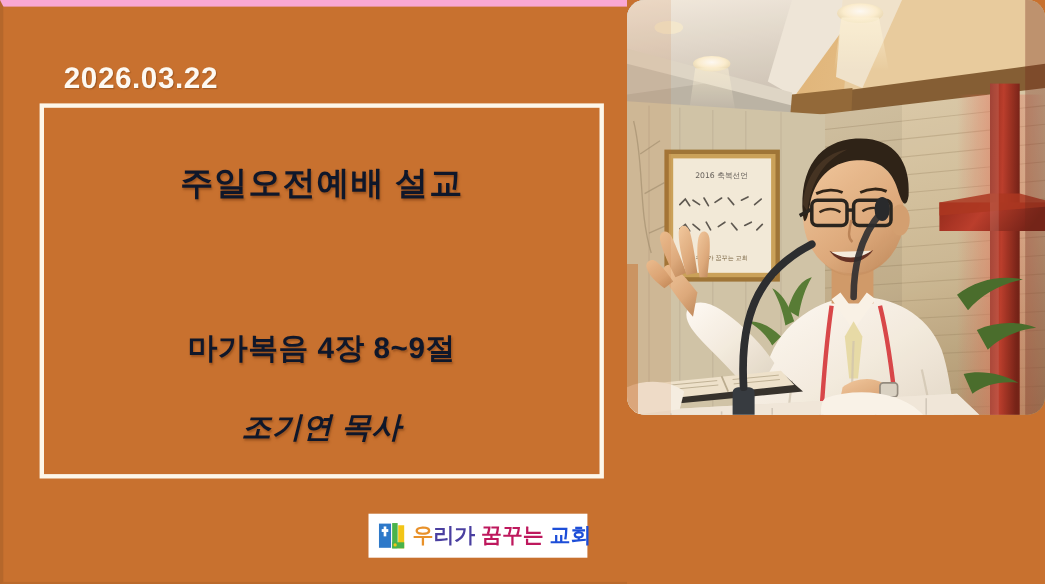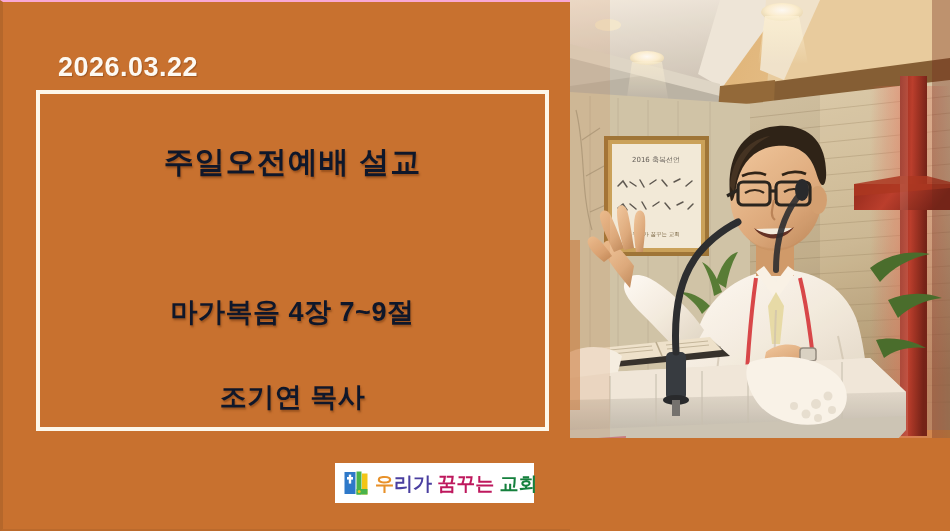--- a/index.html
+++ b/index.html
@@ -9,21 +9,21 @@
     overflow:hidden;
     font-family:"Liberation Sans","DejaVu Sans",sans-serif;
     background:#c8712f;
   }
 
   
   #left-panel{
     position:absolute;left:0;top:0;width:570px;height:531px;
     background:#c8712f;
     box-sizing:border-box;
-    border-top:2px solid #f9a8d4;
+    border-top:6px solid #f9a8d4;
     border-left:3px solid #b5672b;
     border-bottom:2px solid #bb6a2c;
   }
 
   #date-label{
     position:absolute;left:55px;top:50px;
     font-size:27px;font-weight:bold;color:#fdf9f2;
     letter-spacing:0.5px;
     text-shadow:1px 1px 1px rgba(110,55,15,.45);
     white-space:nowrap;
@@ -39,64 +39,64 @@
 
   .frame-line{
     position:absolute;left:0;width:100%;
     text-align:center;color:#0f172a;
     font-weight:bold;white-space:nowrap;
     text-shadow:1px 2px 2px rgba(105,50,12,.5);
   }
   #sermon-type{top:48px;font-size:30px;letter-spacing:1px;}
   #sermon-title{top:108px;font-size:37px;letter-spacing:0px;}
   #scripture{top:200px;font-size:27px;letter-spacing:0.5px;}
-  #preacher{top:285px;font-size:27px;letter-spacing:0.5px;}
+  #preacher{top:272px;font-size:27px;letter-spacing:0.5px;font-style:italic;}
 
   
   #logo-box{
     position:absolute;left:332px;top:461px;
     width:199px;height:40px;
     background:#ffffff;
     display:flex;align-items:center;
     padding-left:9px;box-sizing:border-box;
   }
   #logo-mark{
     width:24px;height:25px;flex:0 0 24px;margin-right:7px;
     position:relative;
   }
   #logo-text{
     font-size:19px;font-weight:bold;white-space:nowrap;
     letter-spacing:0px;line-height:1;
   }
   #logo-text .w1{color:#4a3fa0;}
   #logo-text .w1 .accent{color:#e8912a;}
   #logo-text .w2{color:#be185d;}
-  #logo-text .w3{color:#15803d;}
+  #logo-text .w3{color:#1d4ed8;}
 
   
   #photo{
-    position:absolute;left:570px;top:0;width:380px;height:438px;
-    overflow:hidden;background:#b99a6e;
+    position:absolute;left:570px;top:0;width:380px;height:377px;
+    overflow:hidden;background:#b99a6e;border-radius:16px;
   }
   #photo svg{display:block;width:380px;height:531px;}
 </style>
 </head>
 <body>
 
 <div id="slide">
 
   <div id="left-panel">
 
     <div id="date-label">2026.03.22</div>
 
     <div id="title-frame">
       <div class="frame-line" id="sermon-type">주일오전예배 설교</div>
 
 
-      <div class="frame-line" id="scripture">마가복음 4장 7~9절</div>
+      <div class="frame-line" id="scripture">마가복음 4장 8~9절</div>
 
       <div class="frame-line" id="preacher">조기연 목사</div>
     </div>
 
     <div id="logo-box">
       <div id="logo-mark">
         <svg viewBox="0 0 24 25" width="24" height="25" aria-hidden="true">
           <rect x="0.5" y="1" width="11" height="22" fill="#2e79c9"></rect>
           <rect x="3" y="6" width="6" height="2.6" fill="#ffffff"></rect>
           <rect x="4.8" y="3.6" width="2.4" height="9" fill="#ffffff"></rect>

